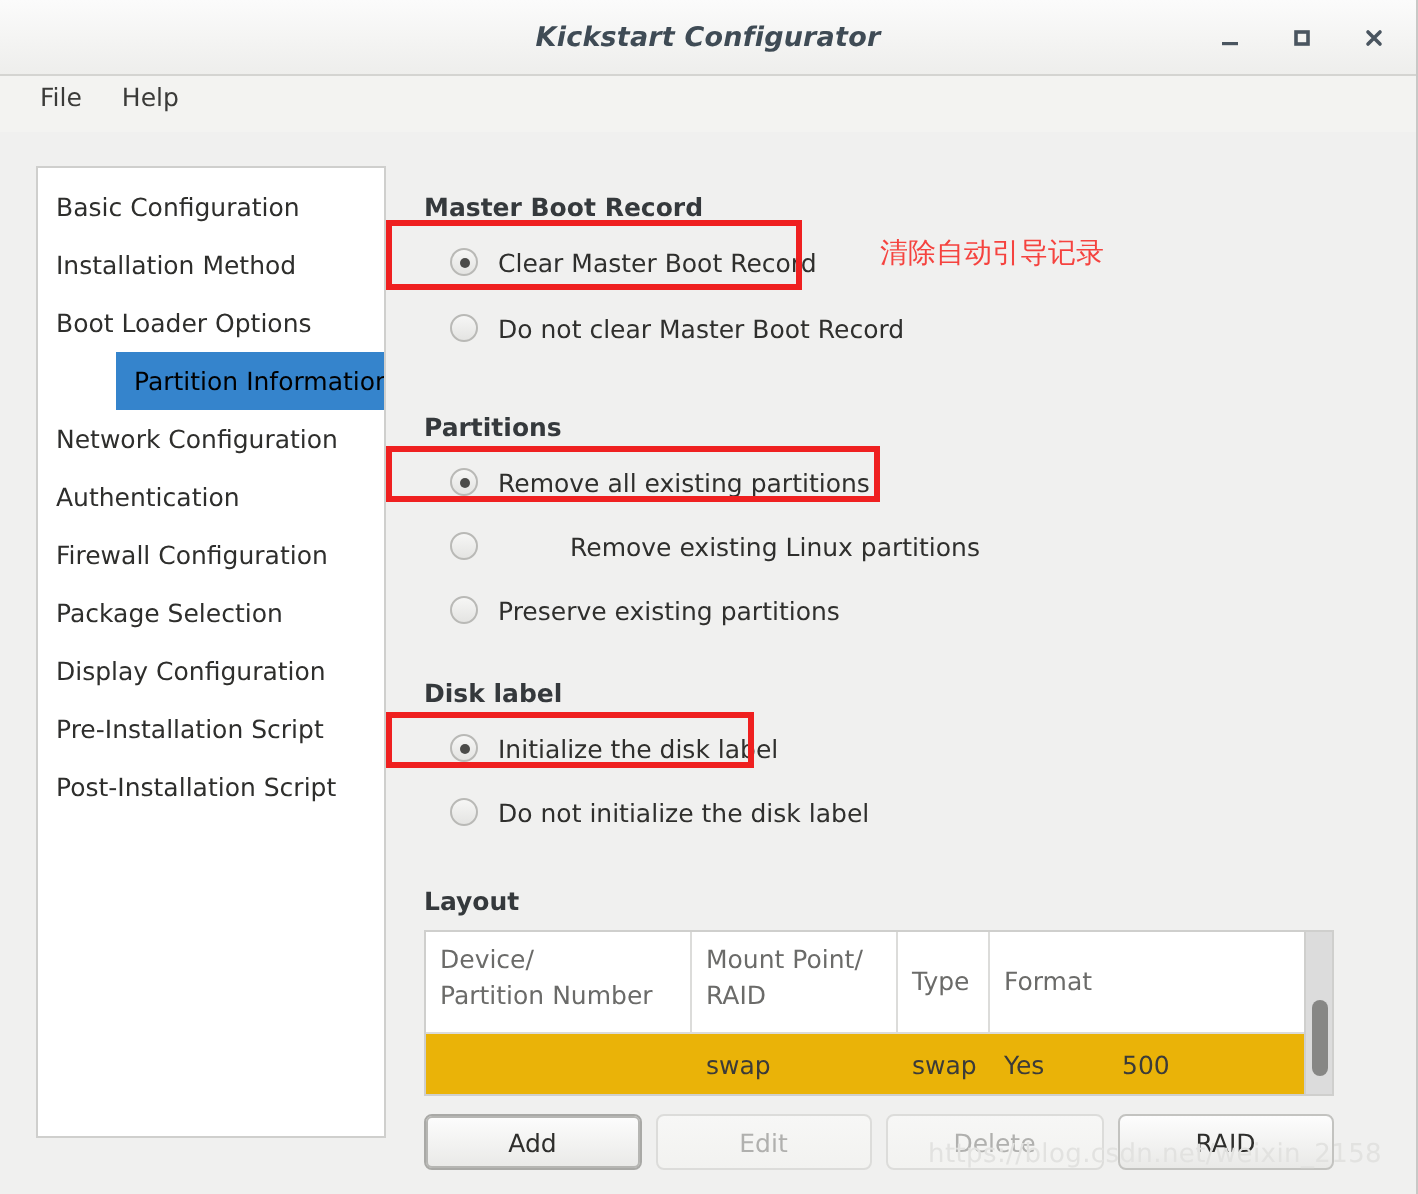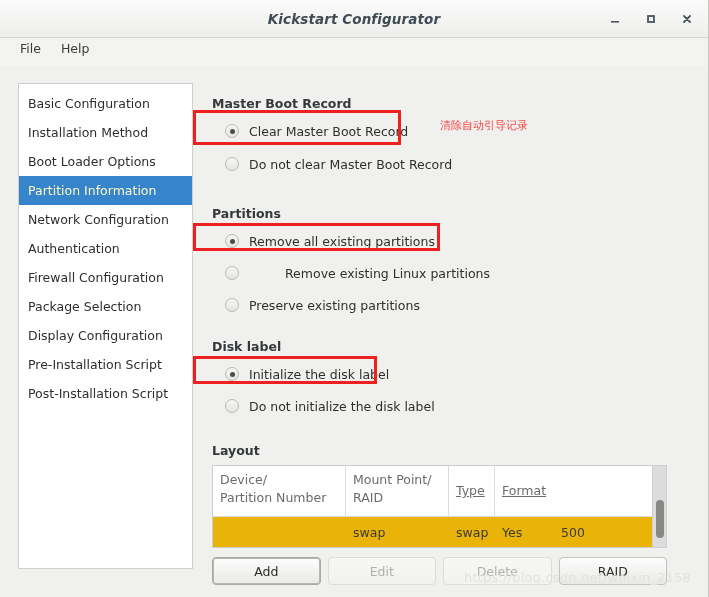--- a/index.html
+++ b/index.html
@@ -106,21 +106,22 @@
     height: 29px;
     display: flex;
     align-items: center;
     padding-left: 9px;
     font-size: 12.5px;
     color: #2e2e2c;
     white-space: nowrap;
   }
   .side-item.selected {
     background: #3584cc;
-    color: #fef9c3;
+    color: #000000;
+    margin-left: 39px;
   }
 
   
   #main {
     flex: 1 1 auto;
     position: relative;
     padding-left: 19px;
     padding-right: 12px;
     box-sizing: border-box;
     margin-top: 20px;
@@ -172,21 +173,21 @@
 
   
   .redbox {
     position: absolute;
     border: 3px solid #ef2020;
     box-sizing: border-box;
     pointer-events: none;
   }
   .cn-note {
     position: absolute;
-    font-size: 11px;
+    font-size: 14px;
     color: #f5433f;
     font-family: "DejaVu Sans", sans-serif;
     white-space: nowrap;
   }
 
   
   #table-wrap {
     position: absolute;
     left: 19px;
     top: 362px;
@@ -212,21 +213,21 @@
   .th {
     font-size: 12.5px;
     color: #6b6b69;
     padding: 5px 7px 0 7px;
     border-right: 1px solid #dcdcda;
     box-sizing: border-box;
     line-height: 1.45;
     display: flex;
     align-items: flex-start;
   }
-  .th.mid { align-items: center; padding-top:0;text-decoration:underline; }
+  .th.mid { align-items: center; padding-top:0; }
   .th:last-child { border-right: none; }
   .c-dev { width: 133px; }
   .c-mnt { width: 103px; }
   .c-typ { width: 46px; }
   .c-fmt { width: 59px; }
   .c-siz { width: 95px; }
 
   .trow { display:flex; height: 30px; background: #eab308; }
   .td {
     font-size: 12.5px;

